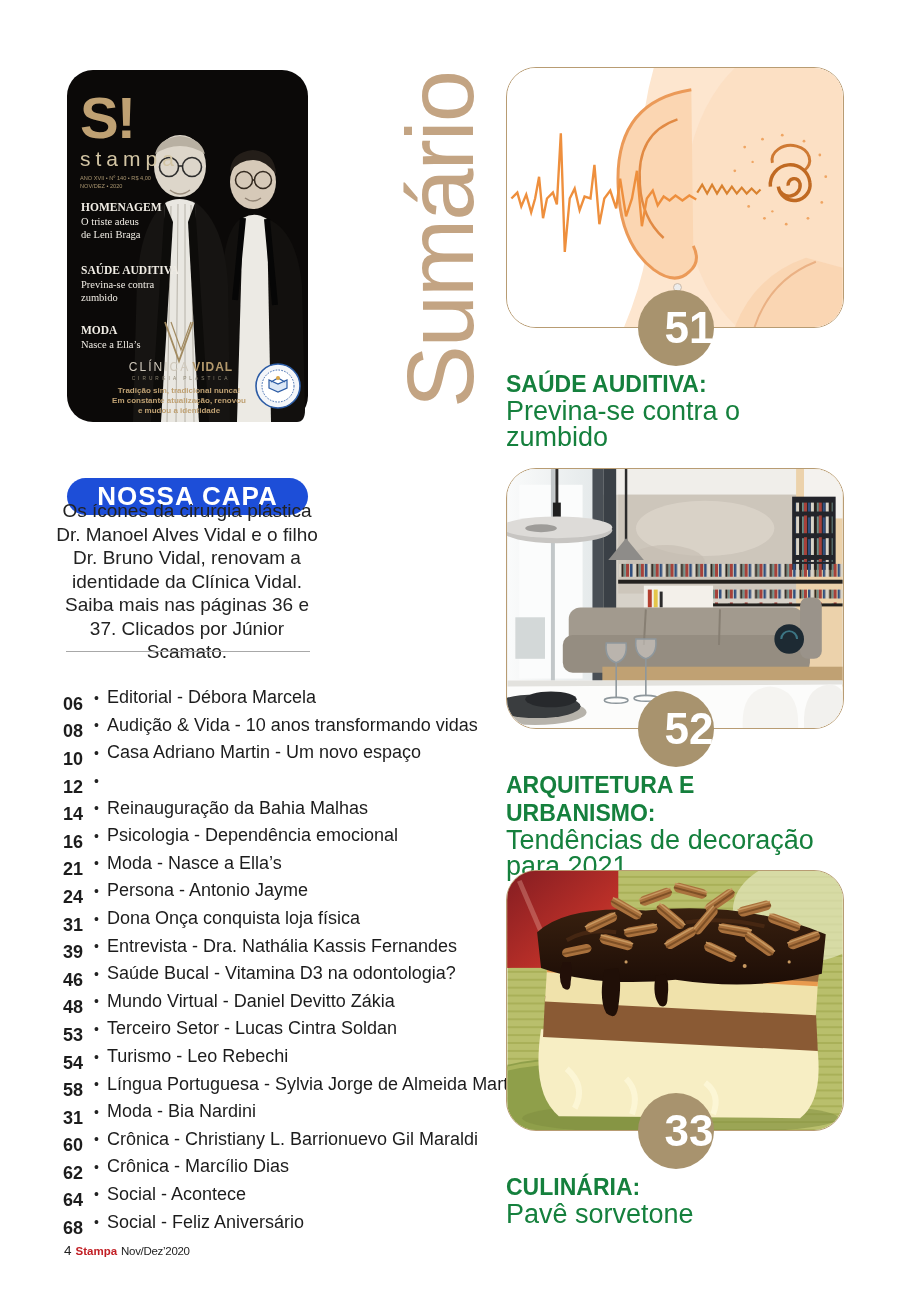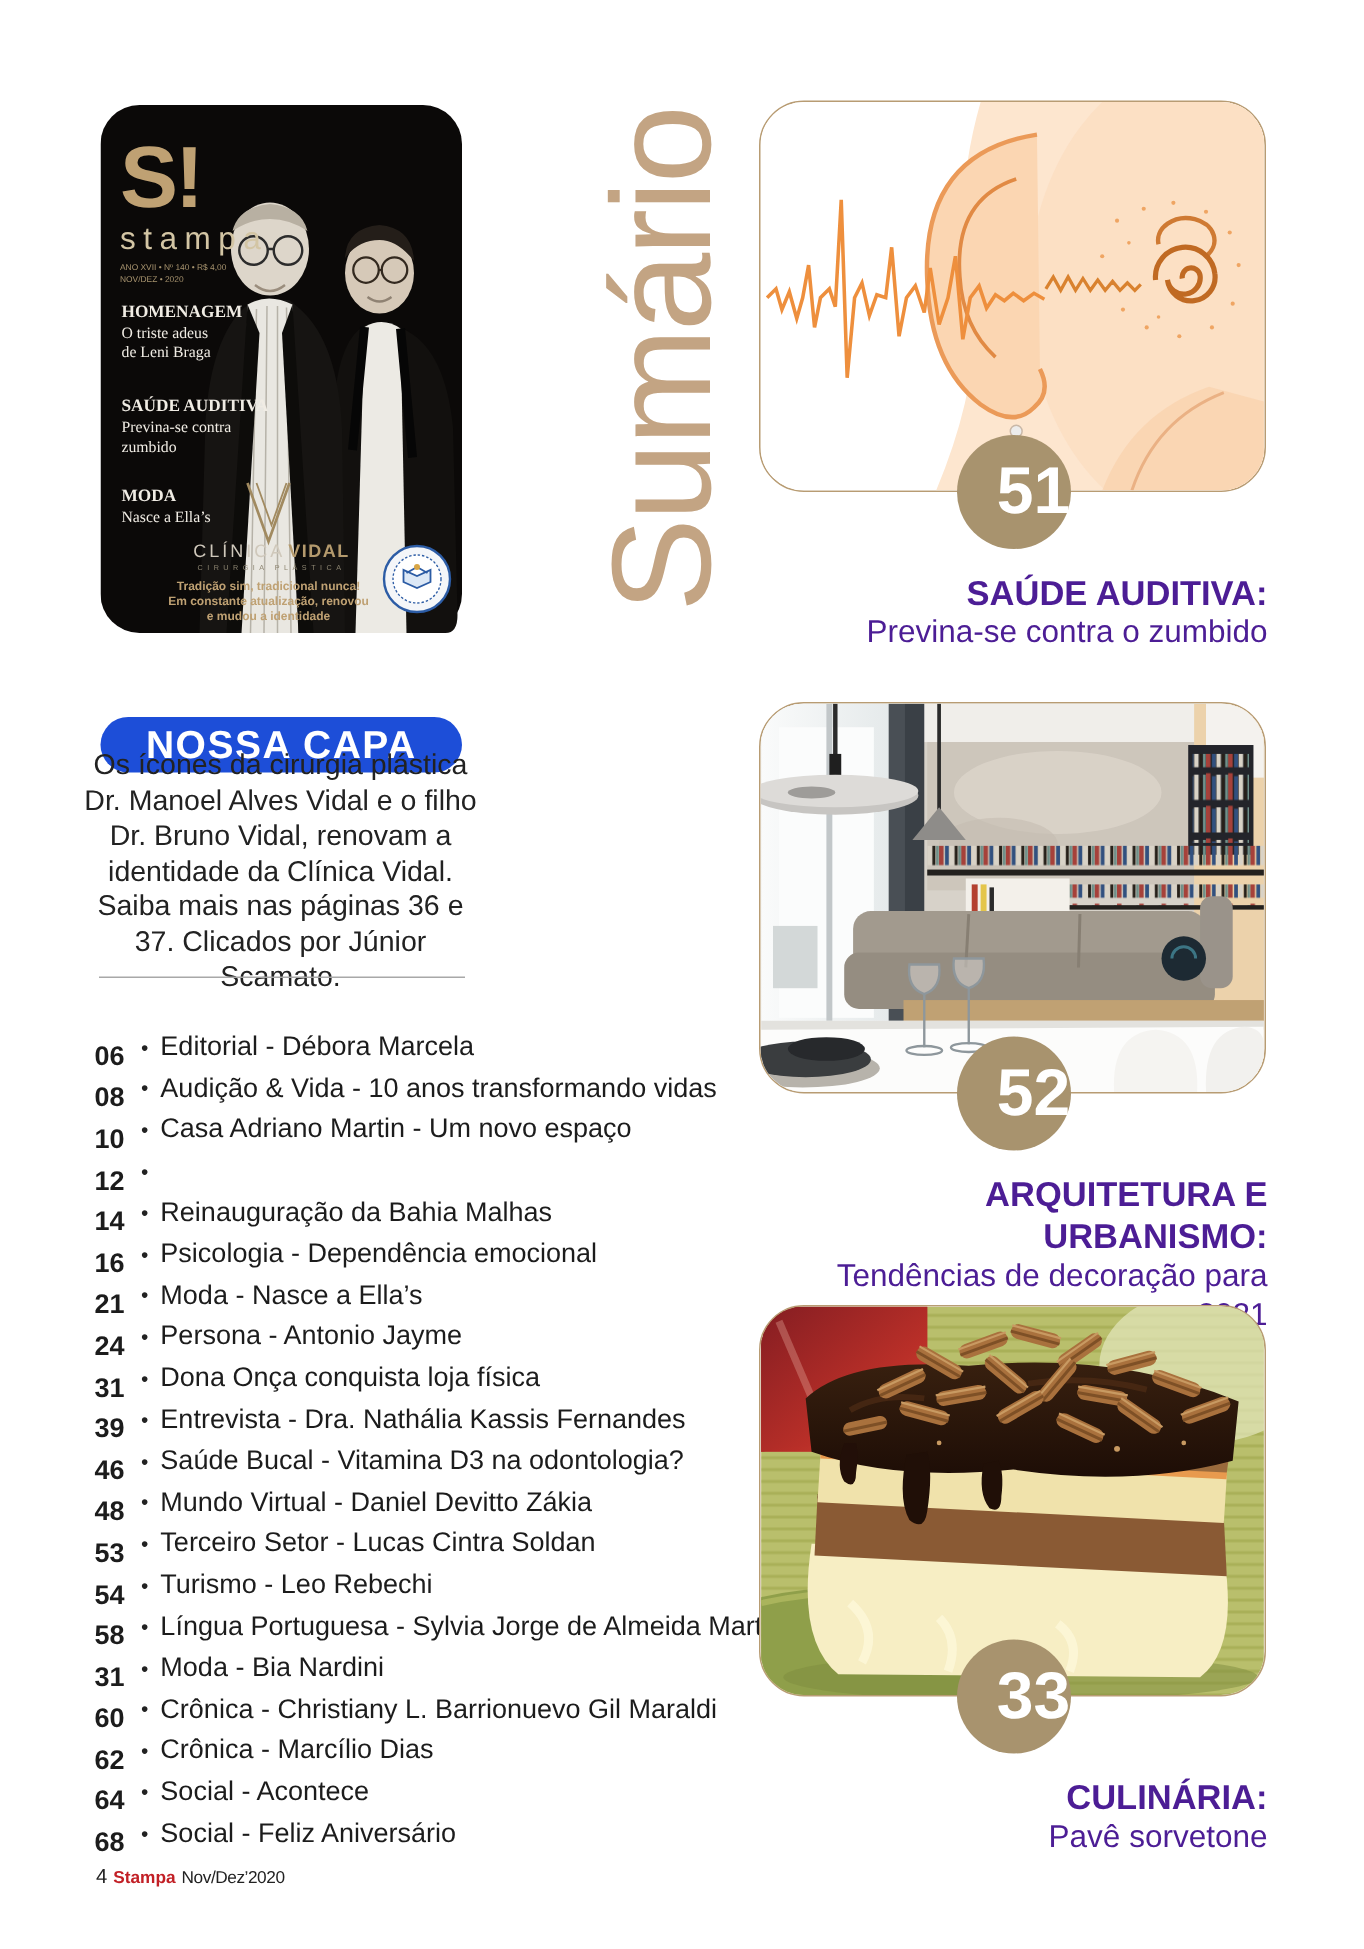--- a/index.html
+++ b/index.html
@@ -38,23 +38,23 @@
   
   .features{position:absolute;left:506px;top:0;width:339px;height:1299px;}
   .feature{position:absolute;left:0;width:339px;height:400px;}
   .f0{top:67px}.f1{top:468px}.f2{top:870px}
   .card{position:relative;width:336px;height:259px;border:1.5px solid #b89c73;border-radius:30px;
         overflow:hidden;background:#fff;}
   .card svg{display:block;width:100%;height:100%;}
   .badge{position:absolute;left:50%;margin-left:-38px;top:223px;width:76px;height:76px;border-radius:50%;
          background:#a8936e;display:flex;align-items:center;justify-content:flex-end;
          color:#fff;font-weight:bold;font-size:44px;z-index:2;}
-  .caption{position:absolute;left:0;top:314px;width:100%;text-align:right;color:#4c1d95;}
+  .caption{position:absolute;left:0;top:303px;width:100%;text-align:left;color:#15803d;}
   .caption .t{font-weight:bold;font-size:23px;line-height:28px;}
-  .caption .s{font-size:21px;line-height:26px;}
+  .caption .s{font-size:27px;line-height:26px;}
 
   .serif{font-family:"Liberation Serif",serif;}
 </style>
 </head>
 <body>
 
 <div class="page">
 
   <div class="cover">
     <svg viewBox="0 0 241 352">

